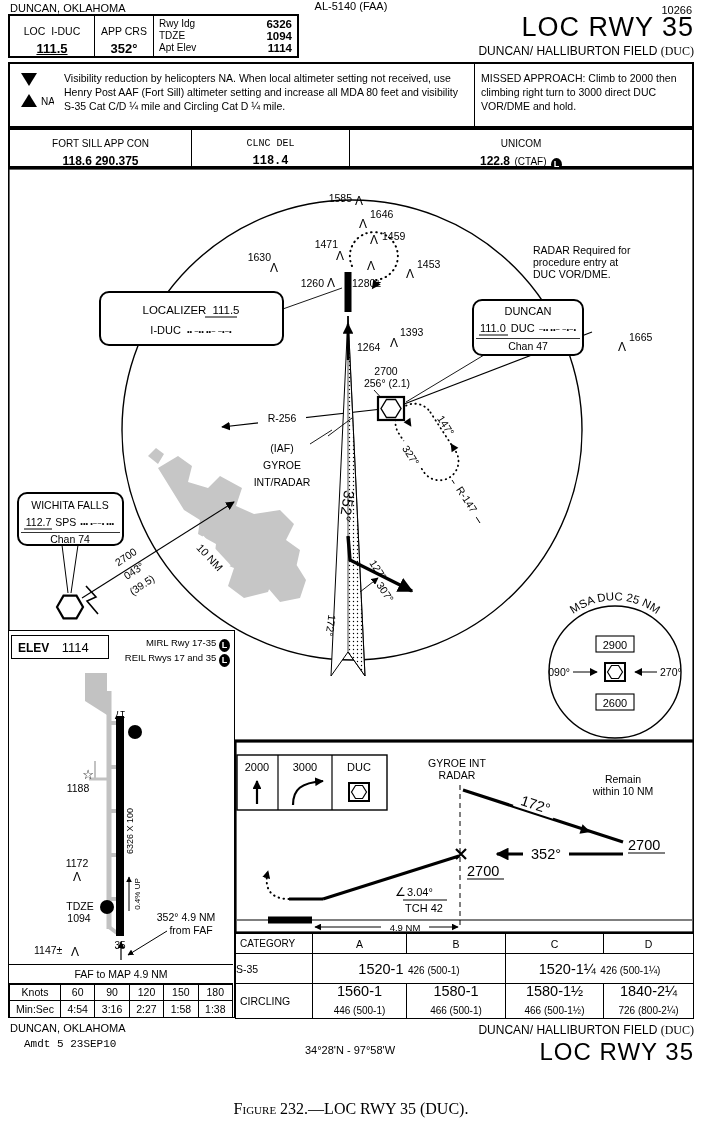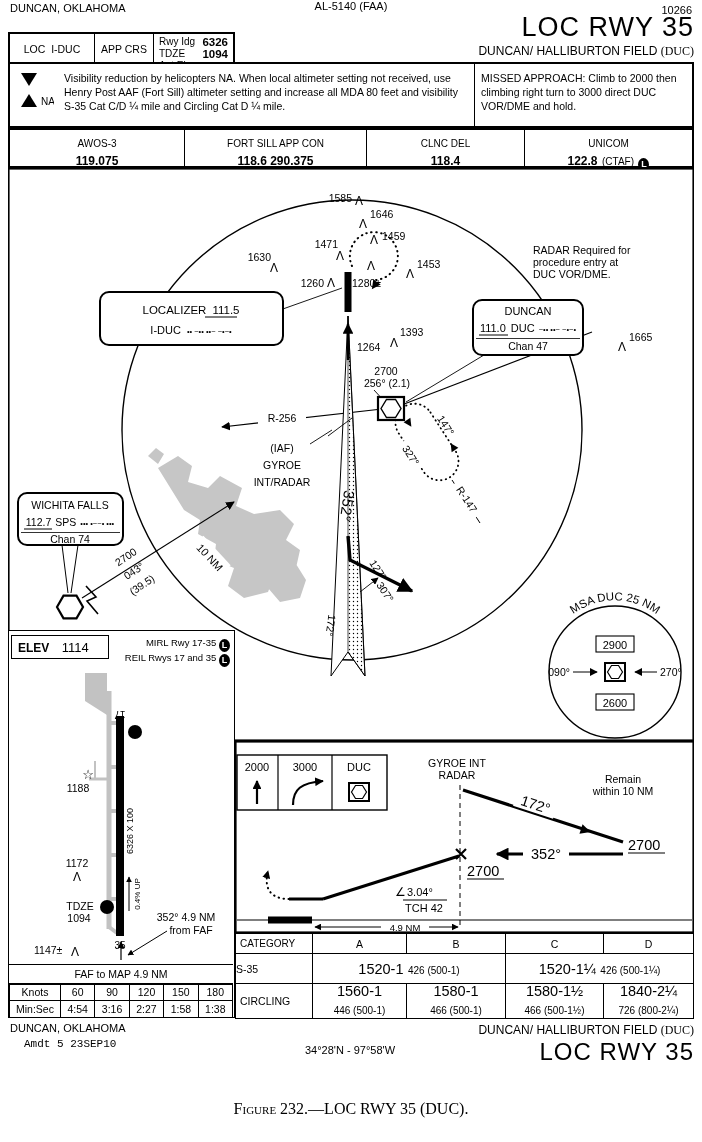--- a/index.html
+++ b/index.html
@@ -21,21 +21,21 @@
 </style>
 </head>
 <body>
 
 <div class="page">
 
   <div class="abs" style="left:10px;top:2px;font-size:11px;">DUNCAN, OKLAHOMA</div>
   <div class="abs ctr" style="left:0;right:0;top:0;font-size:11px;">AL-5140 (FAA)</div>
   <div class="abs" style="right:10px;top:4px;font-size:11px;">10266</div>
 
-  <div class="abs bx" style="left:8px;top:32px;width:227px;height:44px;display:flex;">
+  <div class="abs bx" style="left:8px;top:14px;width:291px;height:44px;display:flex;">
     <div style="width:84px;border-right:1.5px solid #000;text-align:center;padding-top:5px;">
       <span style="font-size:10.5px;"><span>LOC</span>&nbsp;&nbsp;<span>I-DUC</span></span><br>
       <span class="u" style="font-size:13px;font-weight:bold;">111.5</span>
     </div>
     <div style="width:58px;border-right:1.5px solid #000;text-align:center;padding-top:5px;">
       <span style="font-size:10.5px;">APP CRS</span><br>
       <span style="font-size:13px;font-weight:bold;">352°</span>
     </div>
     <div style="flex:1;padding:2px 5px 0 5px;font-size:10px;">
       <div style="display:flex;justify-content:space-between;">
@@ -67,29 +67,25 @@
         <polygon points="9,2 17,15 1,15" fill="#000"></polygon>
         <text x="9" y="13" font-size="8" font-weight="bold" fill="#fff" text-anchor="middle">A</text>
         <text x="21" y="13" font-size="10" fill="#000">NA</text>
       </svg>
     </div>
     <div style="flex:1;padding:7px 8px 0 2px;font-size:10.5px;line-height:1.35;">Visibility reduction by helicopters NA.  When local altimeter setting not received, use Henry Post AAF (Fort Sill) altimeter setting and increase all MDA 80 feet and visibility S-35 Cat C/D ¼ mile and Circling Cat D ¼ mile.</div>
     <div style="width:205px;border-left:1.5px solid #000;padding:7px 6px 0 6px;font-size:10.5px;line-height:1.35;">MISSED APPROACH:  Climb to 2000 then climbing right turn to 3000 direct DUC VOR/DME and hold.</div>
   </div>
 
   <div class="abs bx" style="left:8px;top:128px;width:686px;height:40px;display:flex;">
-    <div class="ctr" style="width:174px;border-right:1.2px solid #000;padding-top:3px;">
-      <span style="font-size:10px;">AWOS-3</span><br>
-      <b style="font-size:12px;">119.075</b>
-    </div>
     <div class="ctr" style="width:181px;border-right:1.2px solid #000;padding-top:3px;">
       <span style="font-size:10px;">FORT SILL APP CON</span><br>
       <b style="font-size:12px;">118.6  290.375</b>
     </div>
-    <div class="ctr" style="width:157px;border-right:1.2px solid #000;padding-top:3px;">
+    <div class="ctr" style="width:157px;border-right:1.2px solid #000;padding-top:3px;font-family:Liberation Mono, monospace;">
       <span style="font-size:10px;">CLNC DEL</span><br>
       <b style="font-size:12px;">118.4</b>
     </div>
     <div class="ctr" style="flex:1;padding-top:3px;">
       <span style="font-size:10px;">UNICOM</span><br>
       <b style="font-size:12px;">122.8</b>
       <span style="font-size:10px;">(CTAF)</span>
       <span class="circL">L</span>
     </div>
   </div>

